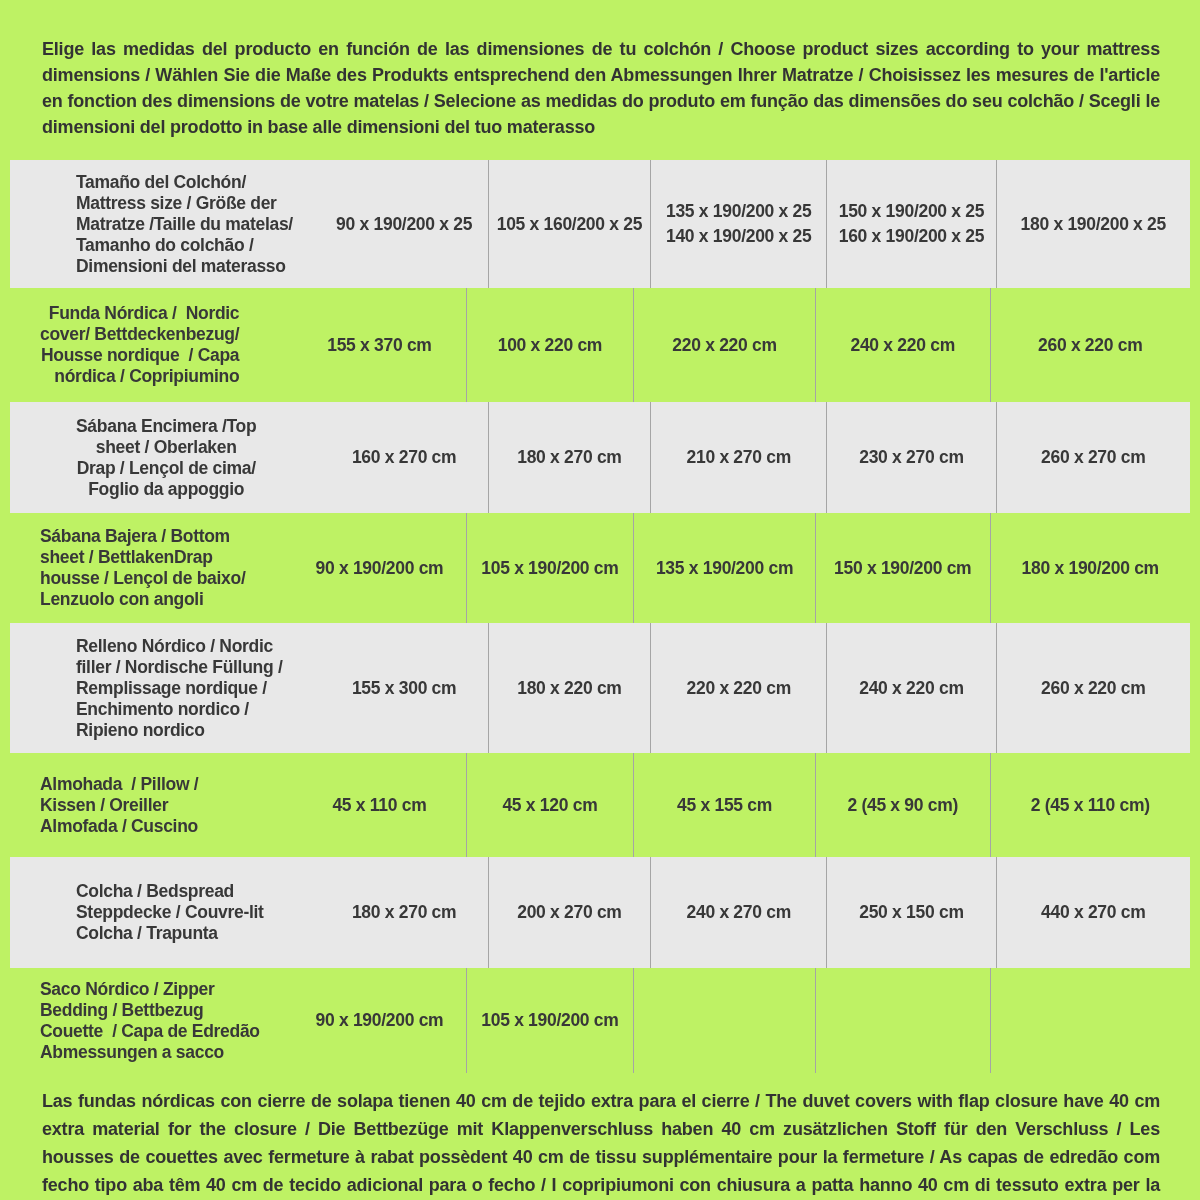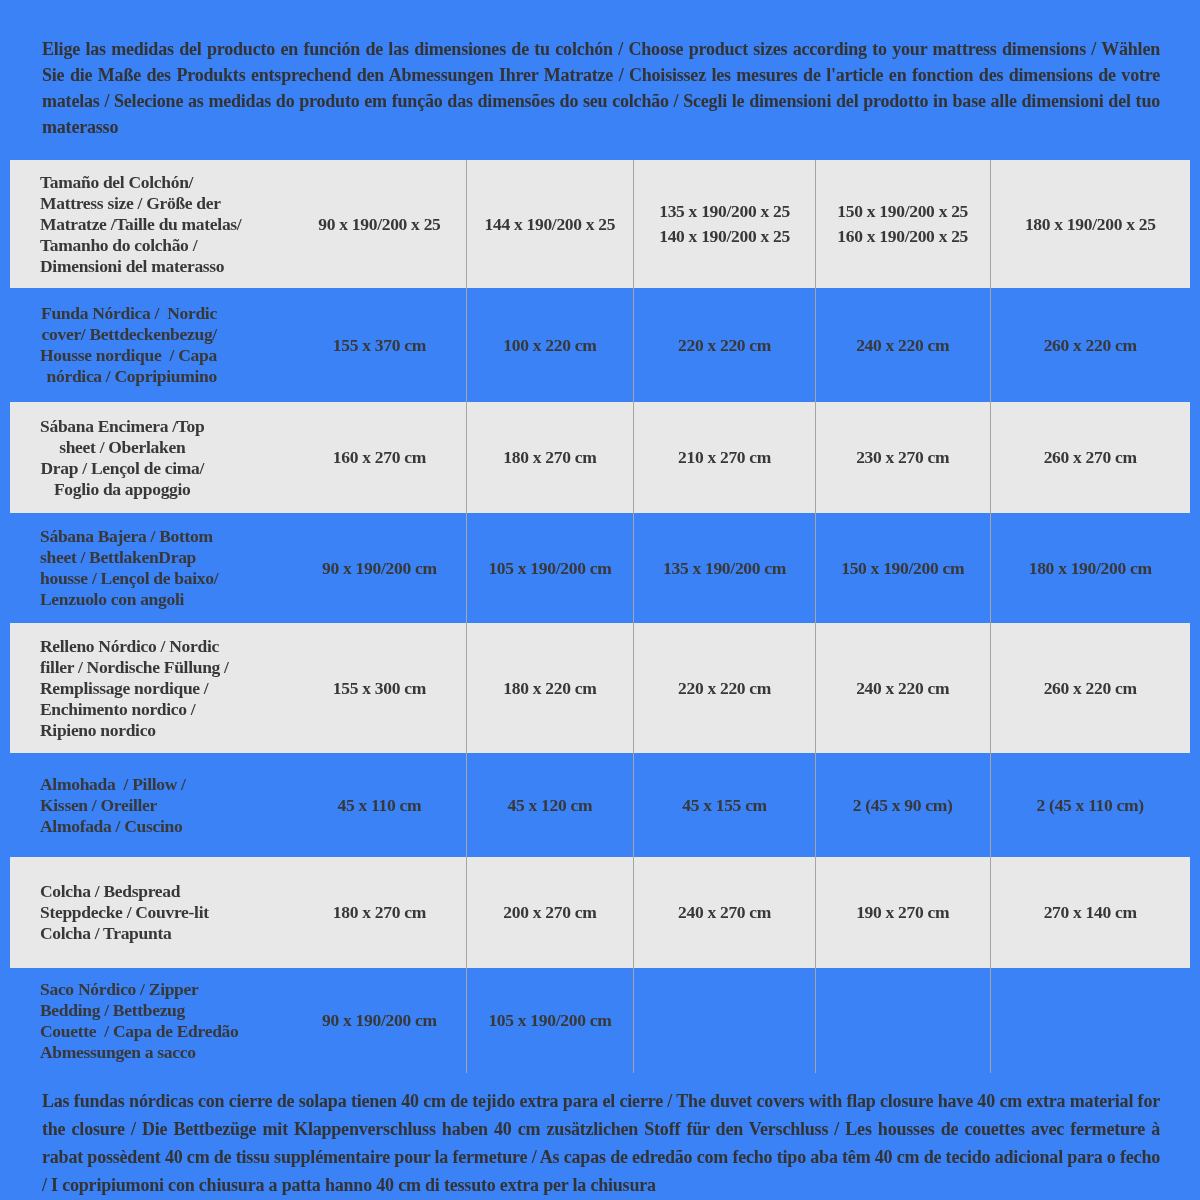--- a/index.html
+++ b/index.html
@@ -4,42 +4,42 @@
 <style>
   html, body {
     margin: 0;
     padding: 0;
     background: #ffffff;
   }
   .page {
     position: relative;
     width: 1200px;
     height: 1200px;
-    background: #3b82f6;
-    font-family: Liberation Serif, serif;
+    background: #bef264;
+    font-family: Liberation Sans, sans-serif;
     font-weight: bold;
     color: #383838;
     overflow: hidden;
   }
   .intro {
     margin: 36px 40px 0 42px;
     font-size: 18px;
     line-height: 26px;
     letter-spacing: -0.2px;
     text-align: justify;
     color: #333333;
   }
   .size-table {
     margin: 20px 10px 0 10px;
   }
   .row {
     display: grid;
     grid-template-columns: 24% 14.7% 14.2% 15.4% 14.8% 16.9%;
   }
-  .row.shaded { background: #e8e8e8; }
+  .row.shaded { background: #e8e8e8; padding-left: 36px; }
   .cell {
     display: flex;
     align-items: center;
     font-size: 17.5px;
     letter-spacing: -0.3px;
     white-space: pre-wrap;
     box-sizing: border-box;
   }
   .cell.label {
     justify-content: flex-start;
@@ -79,21 +79,21 @@
 
   <div class="size-table">
 
     <div class="row shaded">
       <div class="cell label r1">Tamaño del Colchón/
 Mattress size / Größe der
 Matratze /Taille du matelas/
 Tamanho do colchão /
 Dimensioni del materasso</div>
       <div class="cell val sep r1">90 x 190/200 x 25</div>
-      <div class="cell val sep r1">144 x 190/200 x 25</div>
+      <div class="cell val sep r1">105 x 160/200 x 25</div>
       <div class="cell val sep r1">135 x 190/200 x 25
 140 x 190/200 x 25</div>
       <div class="cell val sep r1">150 x 190/200 x 25
 160 x 190/200 x 25</div>
       <div class="cell val r1">180 x 190/200 x 25</div>
     </div>
 
     <div class="row">
       <div class="cell label r2">Funda Nórdica /  Nordic
 cover/ Bettdeckenbezug/
@@ -154,22 +154,22 @@
       <div class="cell val r6">2 (45 x 110 cm)</div>
     </div>
 
     <div class="row shaded">
       <div class="cell label r7">Colcha / Bedspread
 Steppdecke / Couvre-lit
 Colcha / Trapunta</div>
       <div class="cell val sep r7">180 x 270 cm</div>
       <div class="cell val sep r7">200 x 270 cm</div>
       <div class="cell val sep r7">240 x 270 cm</div>
-      <div class="cell val sep r7">190 x 270 cm</div>
-      <div class="cell val r7">270 x 140 cm</div>
+      <div class="cell val sep r7">250 x 150 cm</div>
+      <div class="cell val r7">440 x 270 cm</div>
     </div>
 
     <div class="row">
       <div class="cell label r8">Saco Nórdico / Zipper
 Bedding / Bettbezug
 Couette  / Capa de Edredão
 Abmessungen a sacco</div>
       <div class="cell val sep r8">90 x 190/200 cm</div>
       <div class="cell val sep r8">105 x 190/200 cm</div>
       <div class="cell val sep r8"></div>

